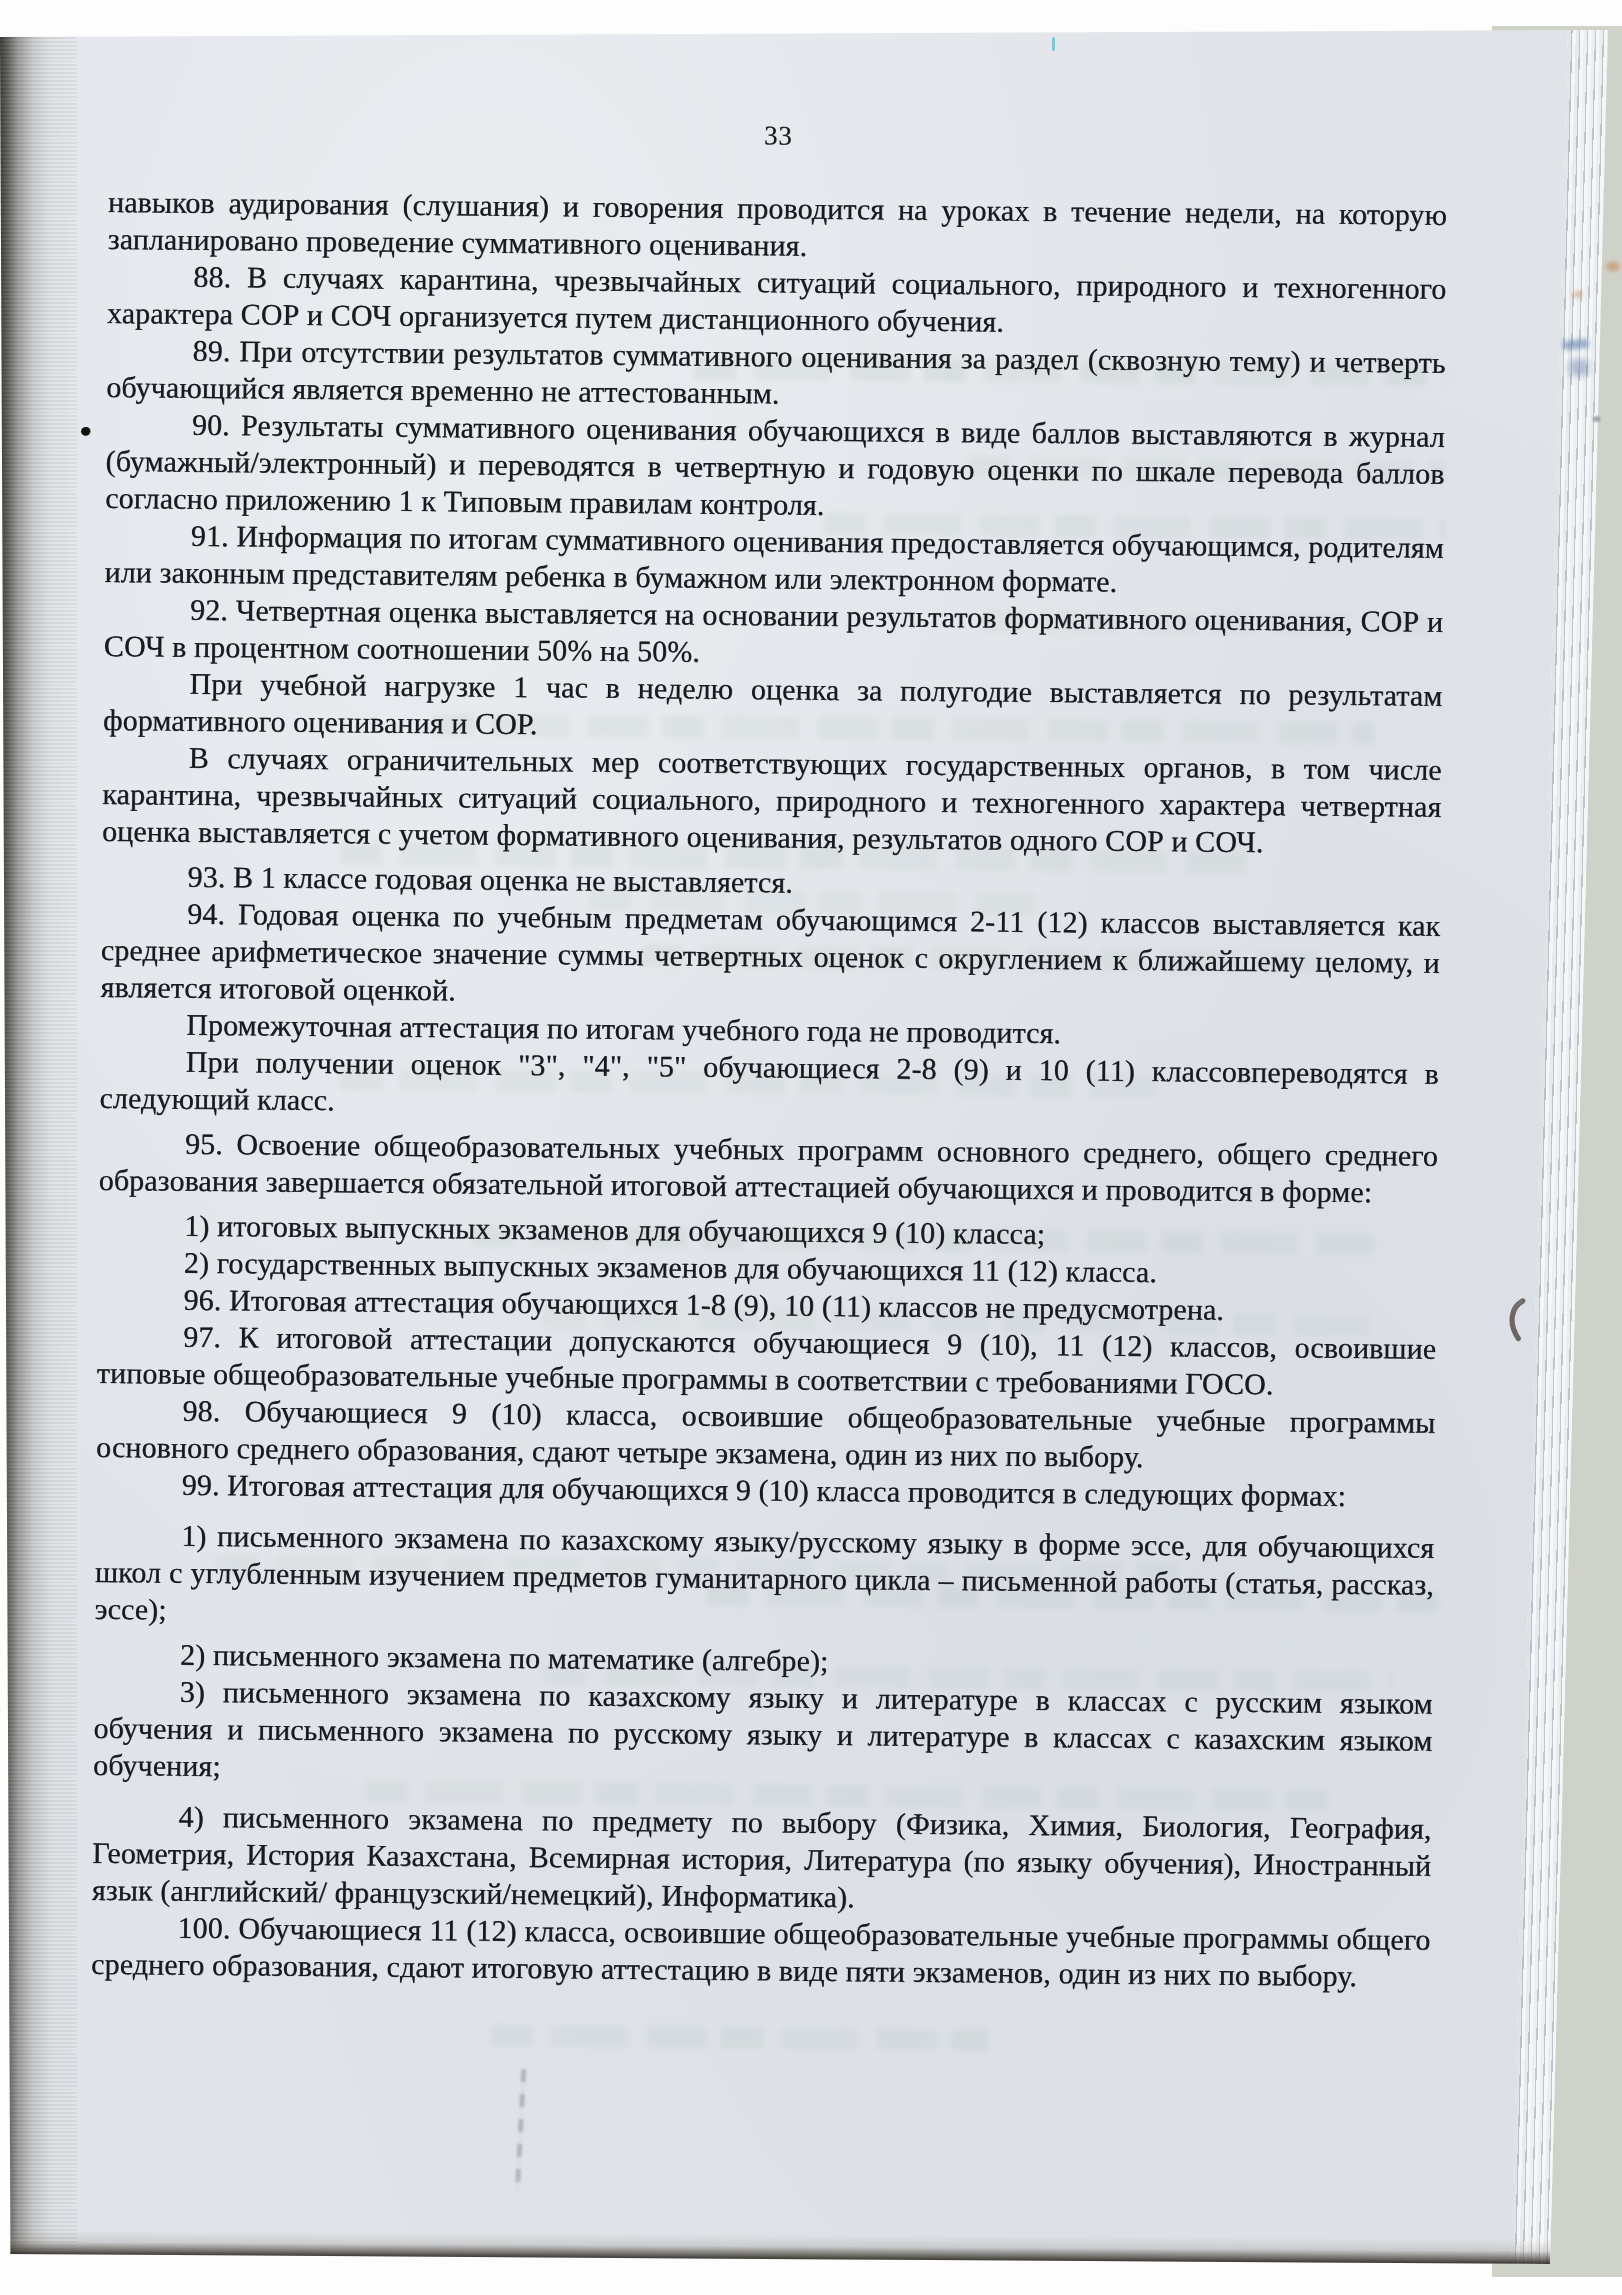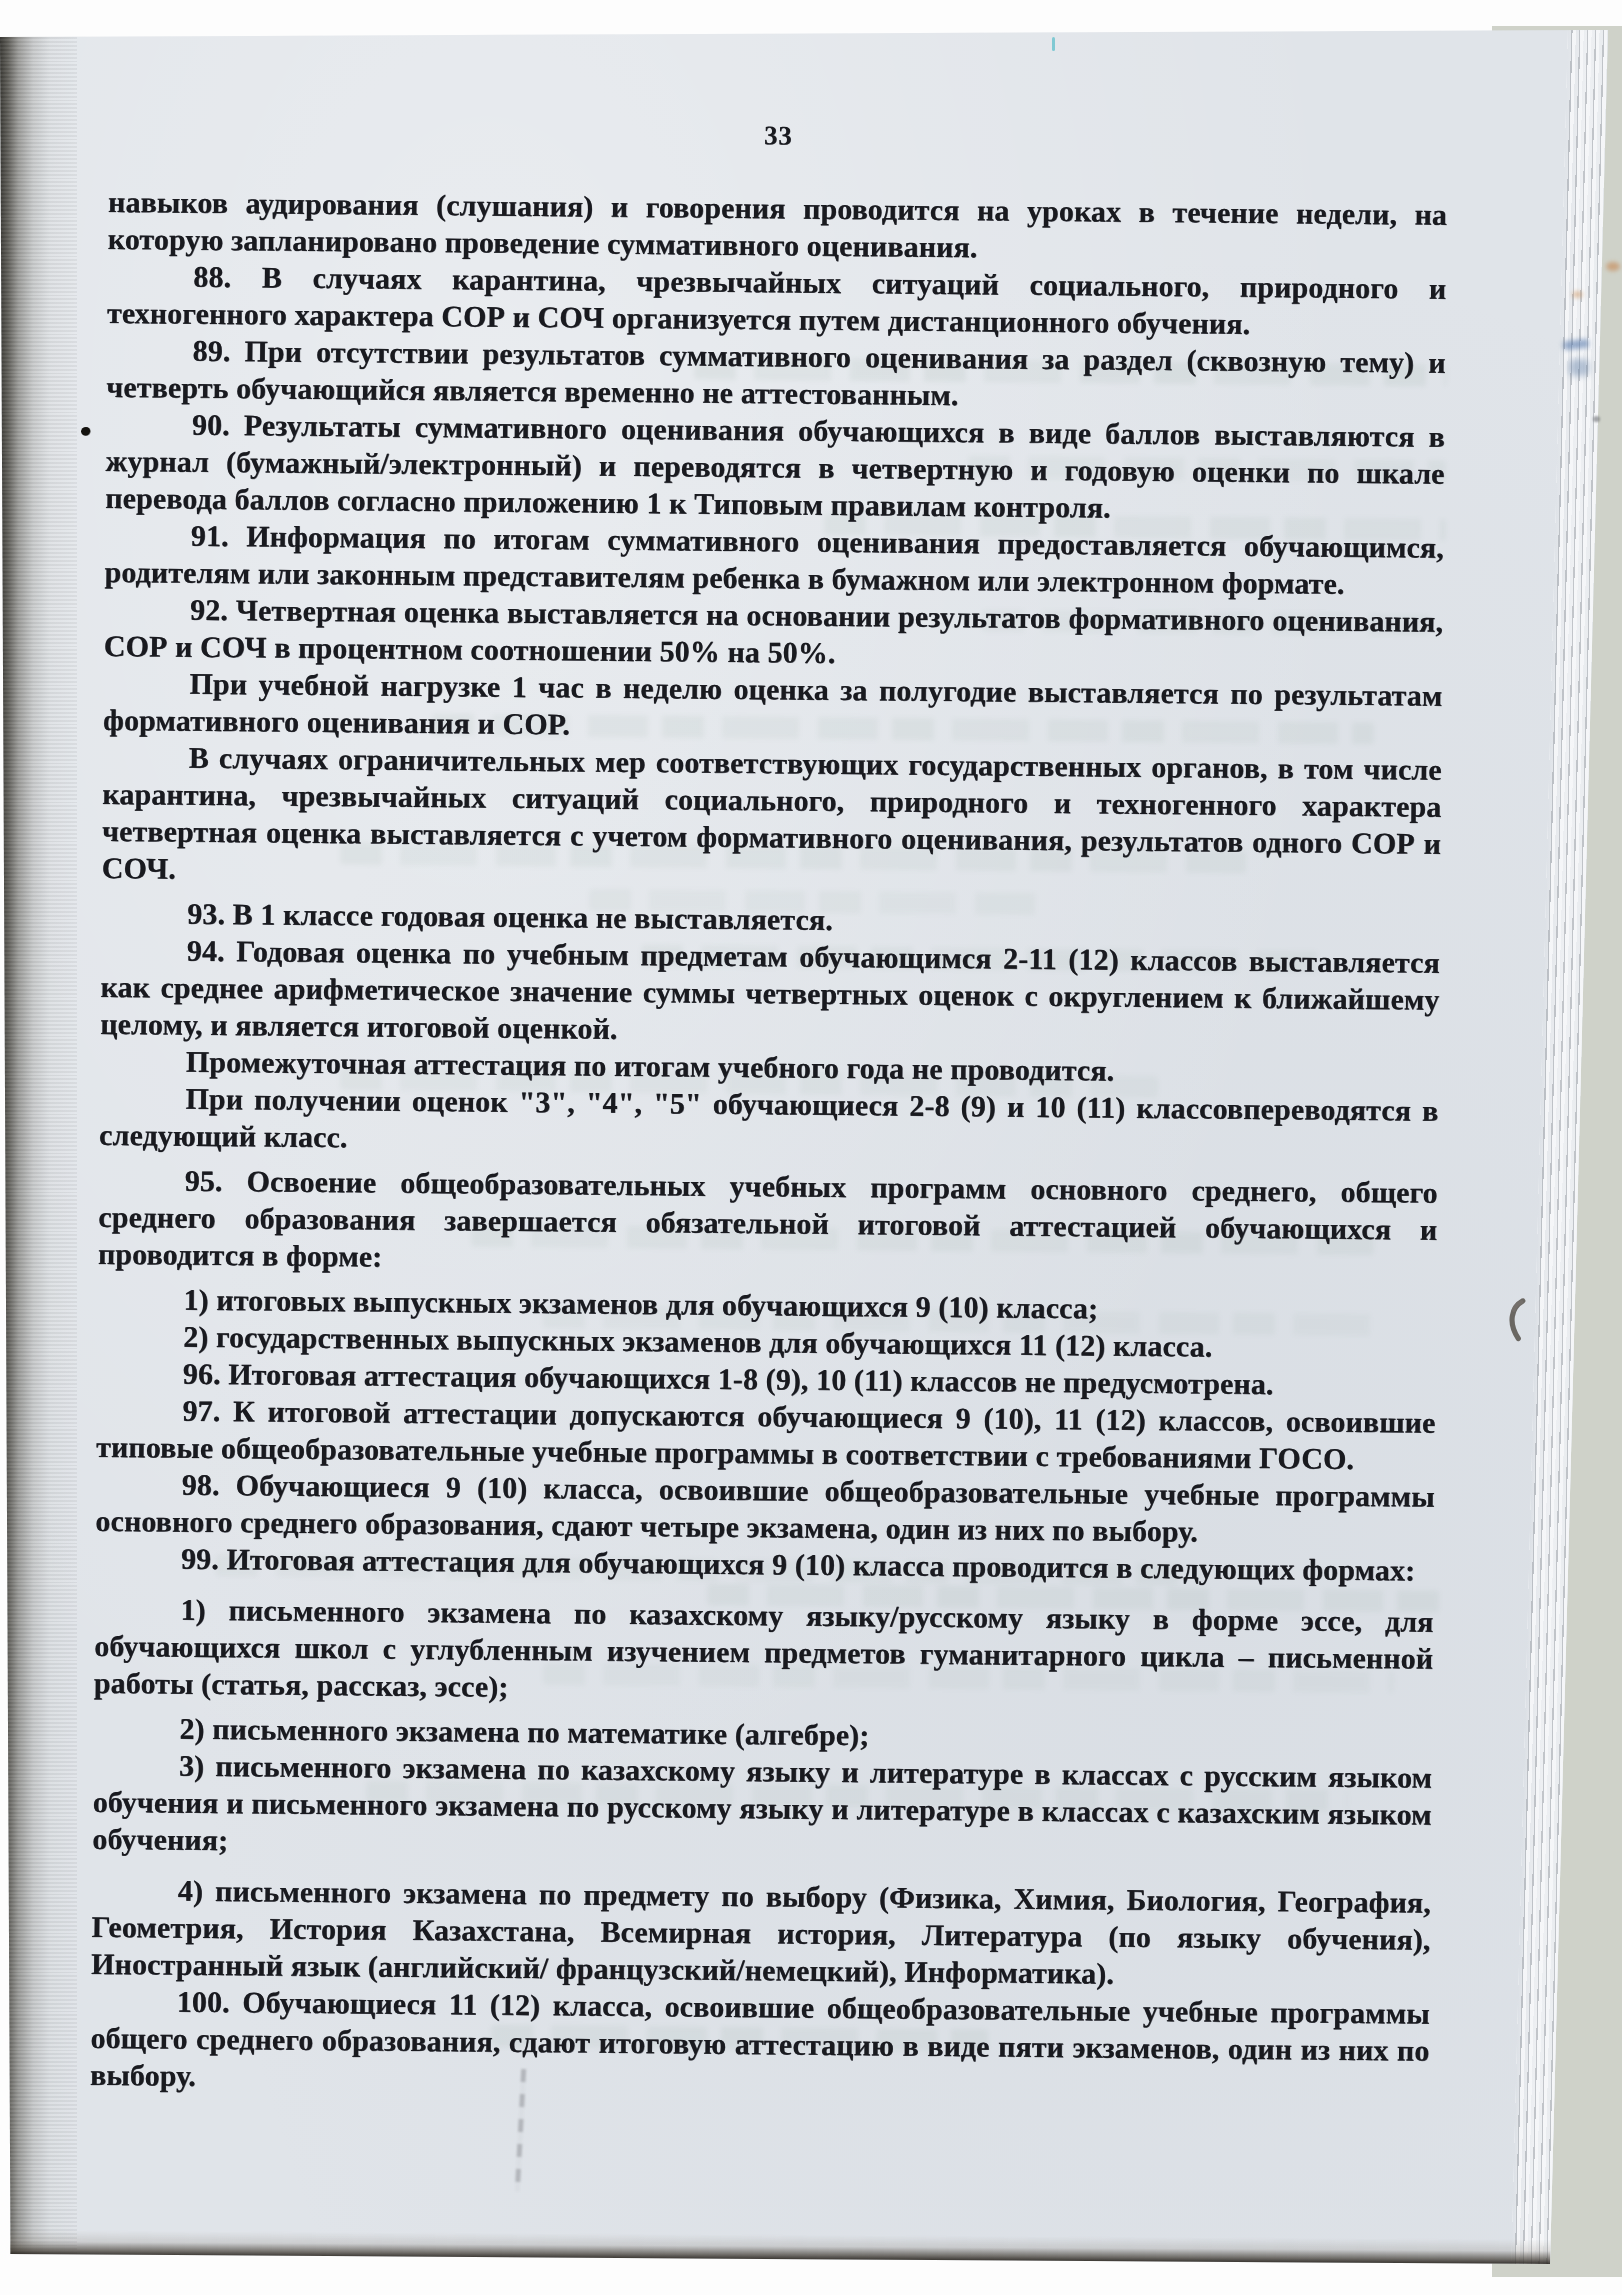--- a/index.html
+++ b/index.html
@@ -22,21 +22,20 @@
     background:var(--mat);
   }
   
   .paper{
     position:absolute;inset:0;
     background:
       radial-gradient(ellipse at 30% 18%, rgba(255,255,255,0.30), rgba(255,255,255,0) 55%),
       radial-gradient(ellipse at 75% 70%, rgba(176,186,198,0.14), rgba(0,0,0,0) 60%),
       var(--paper);
     clip-path:polygon(0 37px, 1608px 30px, 1550px 2264px, 10.5px 2254px);
-    font-weight:bold;
   }
   
   .left-shadow{
     position:absolute;left:0;top:0;width:77px;height:100%;
     background:
       repeating-linear-gradient(180deg, rgba(255,255,255,0.05) 0 2px, rgba(0,0,0,0.05) 2px 3.9px),
       linear-gradient(90deg,
         rgba(50,49,44,0.95) 0px, rgba(74,72,65,0.85) 7.9px,
         rgba(108,106,99,0.60) 18.3px, rgba(148,147,141,0.34) 33px,
         rgba(190,191,188,0.15) 50px, rgba(224,228,233,0) 77px);

